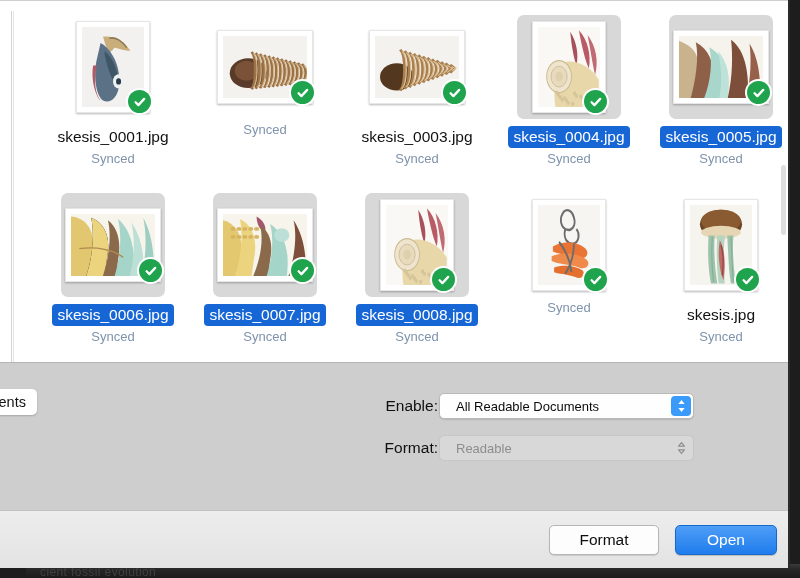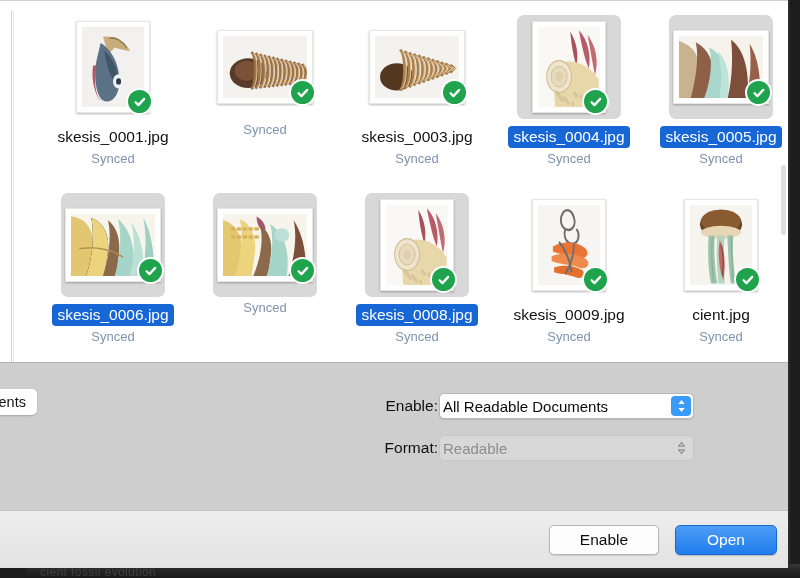--- a/index.html
+++ b/index.html
@@ -163,21 +163,21 @@
   .popup.enabled{
     background:#fefefe;
     border:1px solid #b9b9b9;
     box-shadow:0 1px 1px rgba(0,0,0,.12);
   }
   .popup.disabled{
     background:#d8d8d8;
     border:1px solid #c6c6c6;
   }
   .popup .value{
-    font-size:15px;padding-left:3px;
+    font-size:13px;padding-left:16px;
     white-space:nowrap;overflow:hidden;
   }
   .popup.enabled .value{color:#0b0b0b;}
   .popup.disabled .value{color:#8d8d8d;}
   .stepper{
     position:absolute;right:2px;top:2px;
     width:20px;height:20px;border-radius:4px;
     display:flex;flex-direction:column;align-items:center;justify-content:center;
   }
   .stepper.blue{background:#3b9bfb;}
@@ -460,20 +460,21 @@
         </svg>
          <span class="badge">
   <span class="disc">
     <svg width="14" height="14" viewBox="0 0 14 14">
       <path d="M2.6 7.3 L5.4 10.1 L11.2 3.9" stroke="#ffffff" stroke-width="2.3" fill="none" stroke-linecap="round" stroke-linejoin="round"></path>
     </svg>
   </span>
 </span>
        </div>
      </div>
+     <div class="label">skesis_0007.jpg</div>
      <div class="status">Synced</div>
           </div>
           <div class="item selected">
             <div class="thumb-wrap">
        <div class="photo" style="width:62px;height:80px;">
          <svg width="62" height="80" viewBox="0 0 100 100" preserveAspectRatio="none">
                   <rect width="100" height="100" fill="#faf8f4"></rect>
         <path d="M52 6 C62 18 66 34 62 48 C58 40 54 24 52 6Z" fill="#a8515c"></path>
         <path d="M66 4 C80 16 86 34 82 52 C76 42 70 22 66 4Z" fill="#b85b66"></path>
         <path d="M80 10 C94 24 98 44 92 60 C88 46 84 26 80 10Z" fill="#c06a74"></path>
@@ -525,21 +526,20 @@
                 </svg>
          <span class="badge">
   <span class="disc">
     <svg width="14" height="14" viewBox="0 0 14 14">
       <path d="M2.6 7.3 L5.4 10.1 L11.2 3.9" stroke="#ffffff" stroke-width="2.3" fill="none" stroke-linecap="round" stroke-linejoin="round"></path>
     </svg>
   </span>
 </span>
        </div>
      </div>
-     <div class="label">skesis_0009.jpg</div>
      <div class="status">Synced</div>
           </div>
           <div class="item">
             <div class="thumb-wrap">
        <div class="photo" style="width:62px;height:80px;">
          <svg width="62" height="80" viewBox="0 0 100 100" preserveAspectRatio="none">
                   <rect width="100" height="100" fill="#f6f4ef"></rect>
         <ellipse cx="50" cy="24" rx="34" ry="18" fill="#6d4526"></ellipse>
         <ellipse cx="50" cy="20" rx="32" ry="14" fill="#8a5a31"></ellipse>
         <ellipse cx="50" cy="34" rx="32" ry="8" fill="#e6d6b4"></ellipse>
@@ -553,21 +553,21 @@
                 </svg>
          <span class="badge">
   <span class="disc">
     <svg width="14" height="14" viewBox="0 0 14 14">
       <path d="M2.6 7.3 L5.4 10.1 L11.2 3.9" stroke="#ffffff" stroke-width="2.3" fill="none" stroke-linecap="round" stroke-linejoin="round"></path>
     </svg>
   </span>
 </span>
        </div>
      </div>
-     <div class="label">cient.jpg</div>
+     <div class="label">skesis.jpg</div>
      <div class="status">Synced</div>
           </div>
         </div>
 
       <div class="scroll-track">
         <div class="scroll-thumb"></div>
       </div>
     </div>
 
     <div class="options">
@@ -598,21 +598,21 @@
               <path d="M5.5 2.5 L8.4 6.2 L2.6 6.2 Z" fill="none" stroke="#8e8e8e" stroke-width="1.2" stroke-linejoin="round"></path>
               <path d="M5.5 13.5 L2.6 9.8 L8.4 9.8 Z" fill="none" stroke="#8e8e8e" stroke-width="1.2" stroke-linejoin="round"></path>
             </svg>
           </span>
         </div>
       </div>
     </div>
 
     <div class="footer">
       <div class="btn cancel">
-        <span>Enable</span>
+        <span>Format</span>
       </div>
       <div class="btn open">
         <span>Open</span>
       </div>
     </div>
 
   </div>
 </div>
 
 </body></html>

